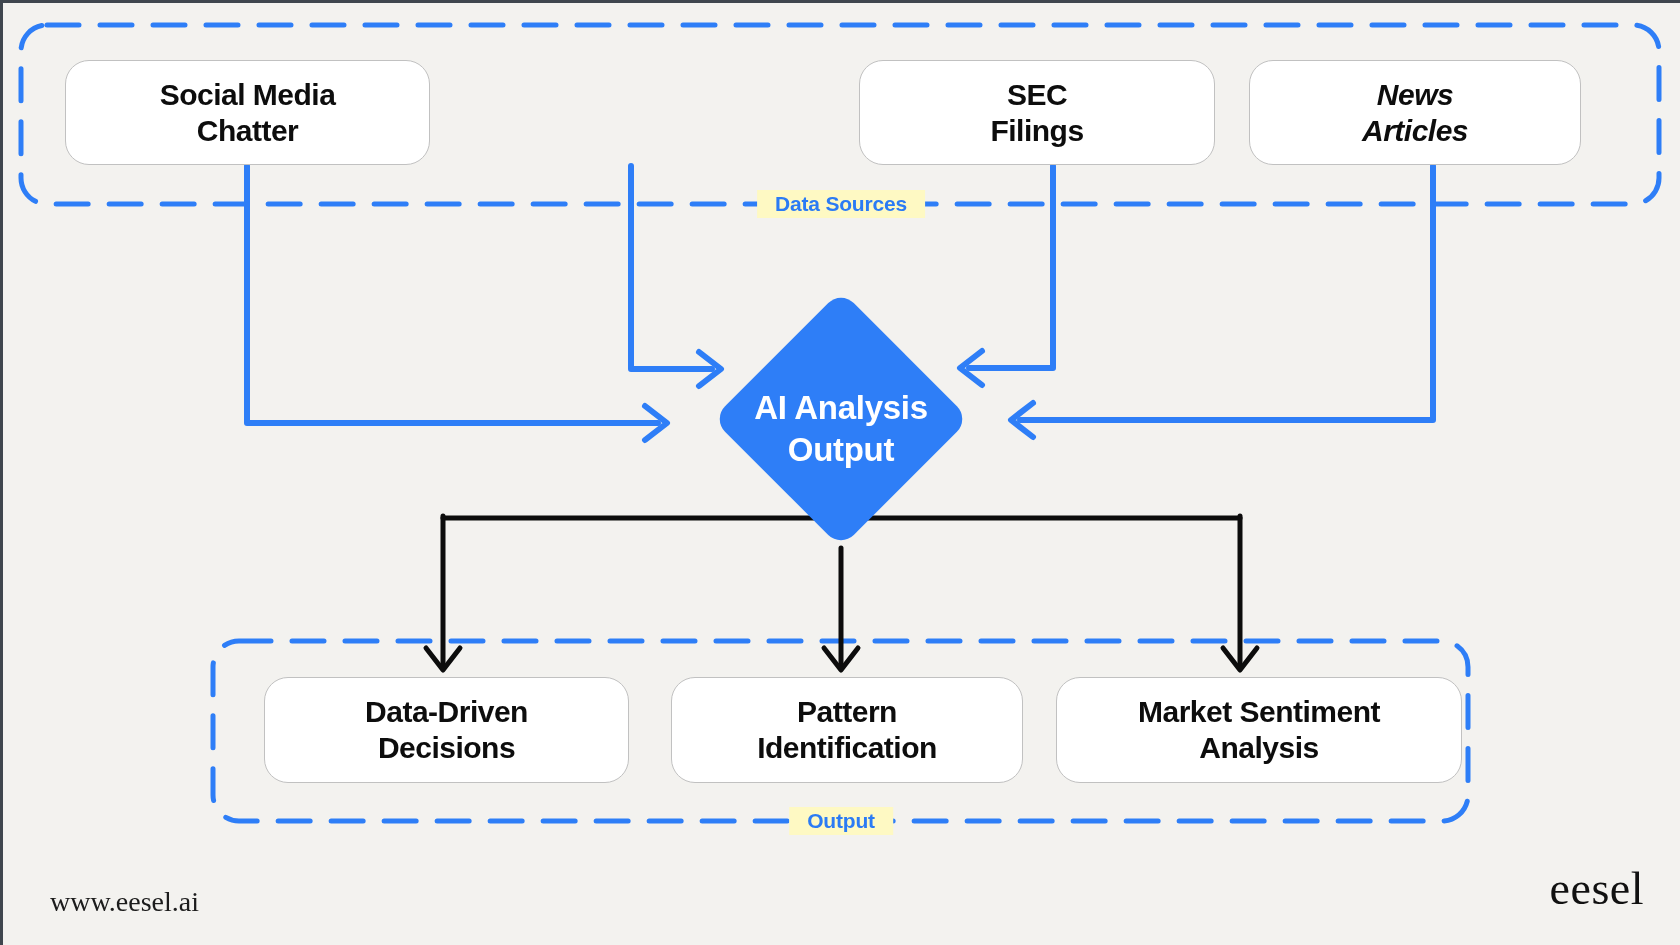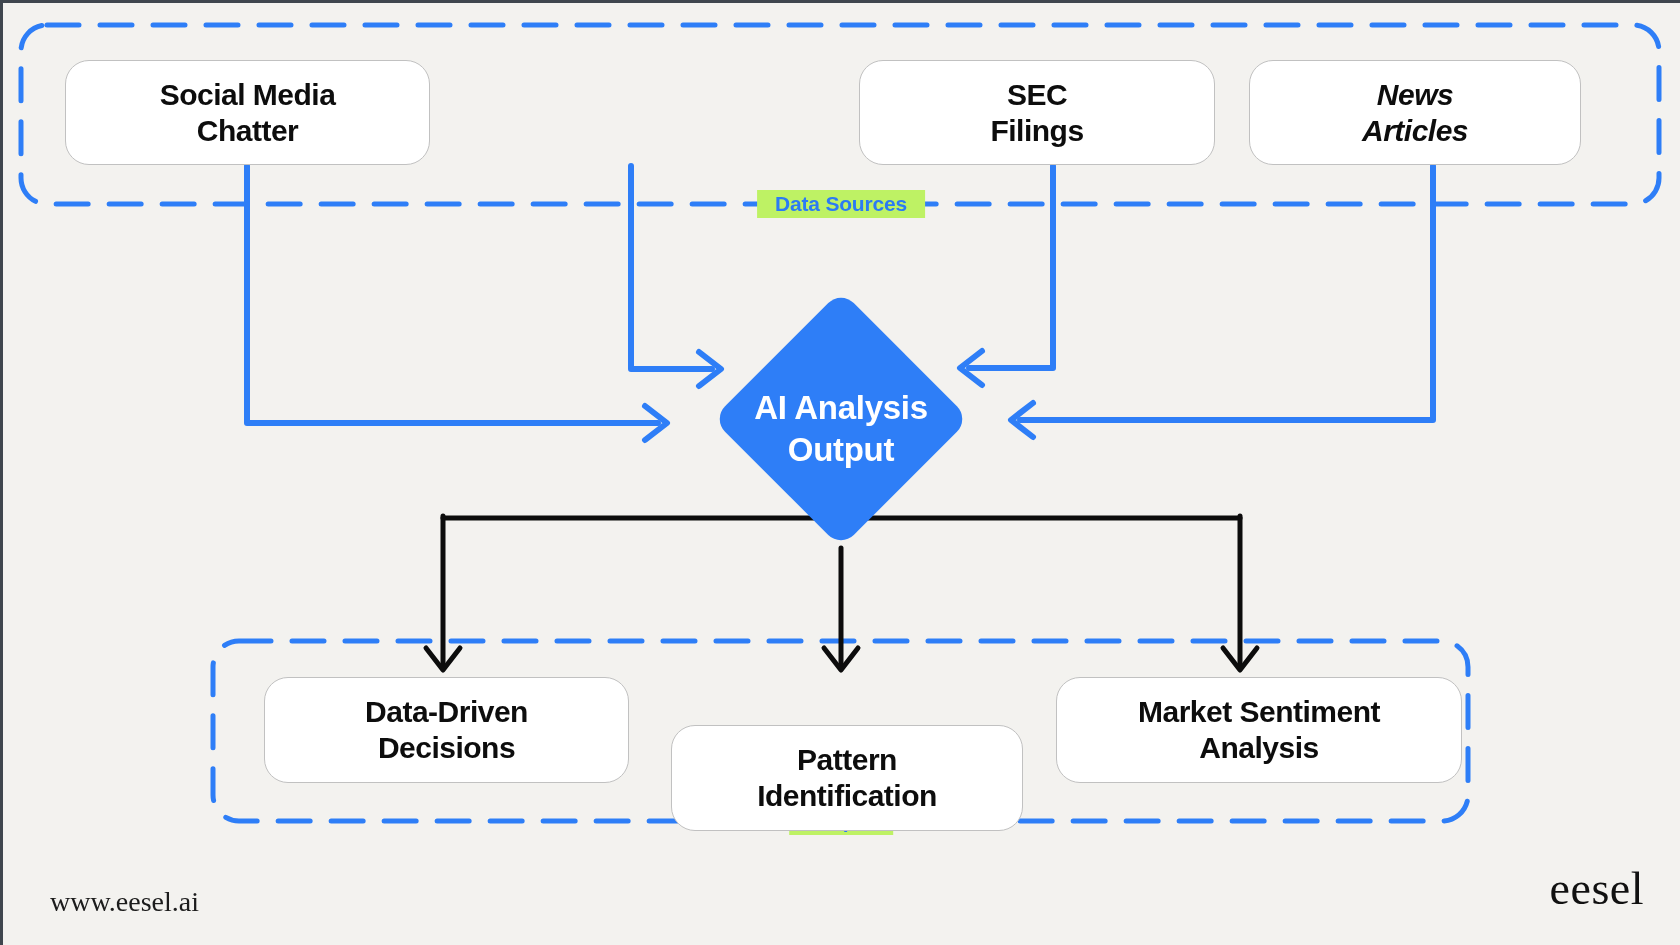--- a/index.html
+++ b/index.html
@@ -24,21 +24,21 @@
     display: flex; align-items: center; justify-content: center;
     text-align: center; font-weight: 700; font-size: 30px; line-height: 36px;
     letter-spacing: -0.5px; color: #0d0d0d; white-space: pre-line;
   }
   .node.top    { top: 60px;  height: 105px; }
   .node.bottom { top: 677px; height: 106px; }
 
   
   .group-label {
     position: absolute; transform: translate(-50%, -50%);
-    background: #bef264; padding: 2px 18px;
+    background: #fef9c3; padding: 2px 18px;
     color: #2b7bf4; font-weight: 700; font-size: 21px; letter-spacing: -0.2px;
     white-space: nowrap;
   }
 
   
   .diamond-label {
     position: absolute; left: 691px; top: 387px; width: 300px;
     text-align: center; color: #ffffff; font-weight: 700;
     font-size: 33px; line-height: 42px; letter-spacing: -0.3px;
     white-space: pre-line;
@@ -102,21 +102,21 @@
 Articles</div>
 
   <div class="group-label" style="left:841px; top:204px;">Data Sources</div>
   <div class="group-label" style="left:841px; top:821px;">Output</div>
 
   <div class="diamond-label">AI Analysis
 Output</div>
 
   <div class="node bottom" style="left:264px; width:365px;">Data-Driven
 Decisions</div>
-  <div class="node bottom" style="left:671px; width:352px;margin-top:48px;">Pattern
+  <div class="node bottom" style="left:671px; width:352px;">Pattern
 Identification</div>
   <div class="node bottom" style="left:1056px; width:406px;">Market Sentiment
 Analysis</div>
 
   <div class="footer-url">www.eesel.ai</div>
   <div class="footer-logo">eesel</div>
 
   <div class="edge-top"></div>
   <div class="edge-left"></div>
 </div>

